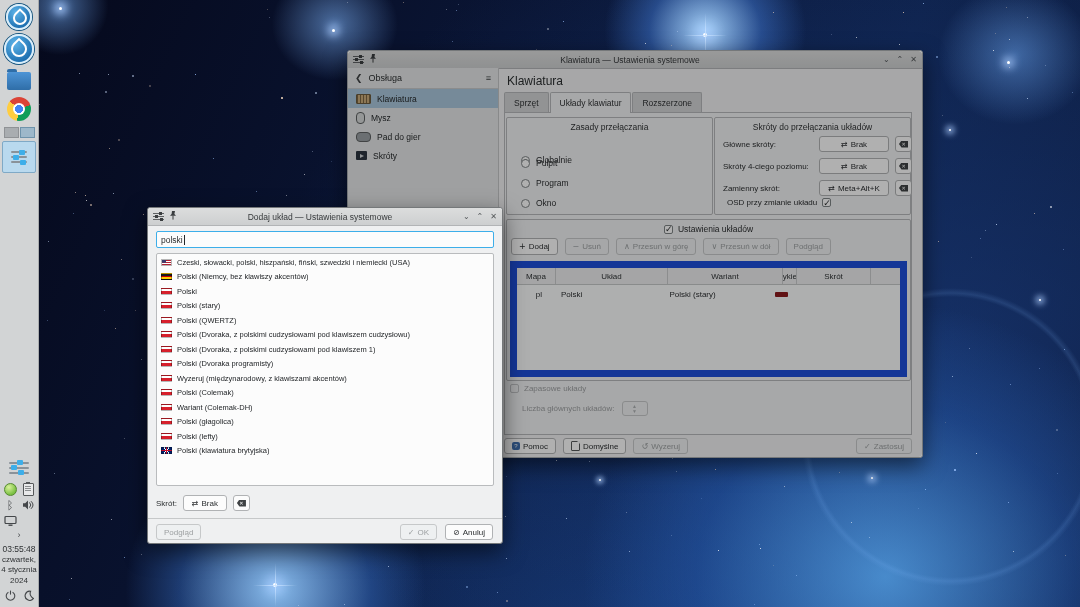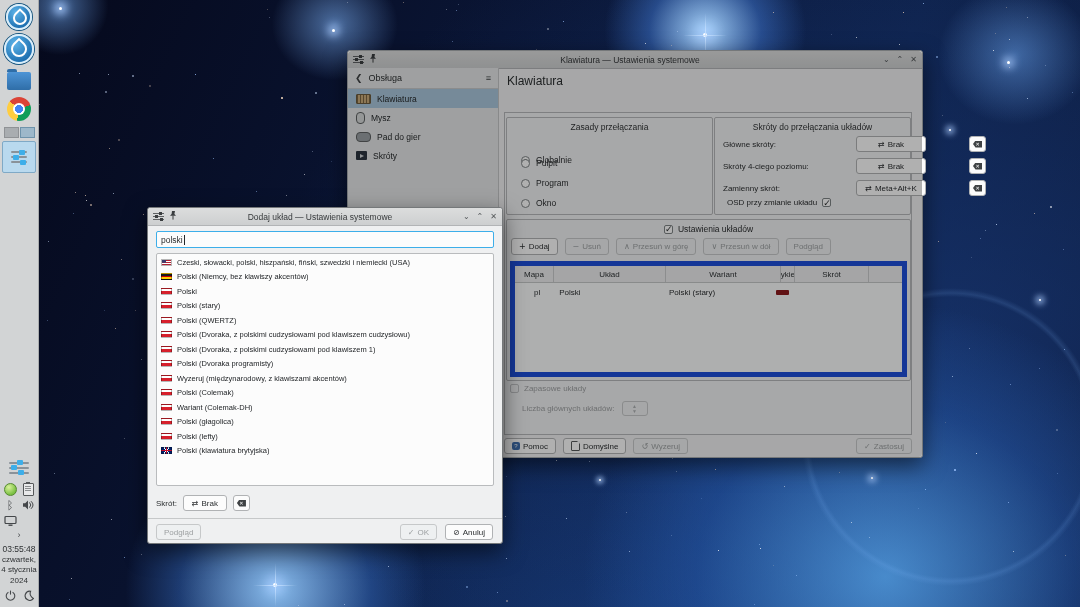--- a/index.html
+++ b/index.html
@@ -112,30 +112,30 @@
   .ic-touch::after{content:"";position:absolute;left:4px;top:2.5px;border-left:4px solid #cfd3d6;border-top:2px solid transparent;border-bottom:2px solid transparent;}
   .page-title{position:absolute;left:159px;top:23px;font-size:12px;color:#2b2e30;}
   .tabs{position:absolute;left:156px;top:41px;display:flex;z-index:2;}
   .tab{height:20px;box-sizing:border-box;padding:0 9px;display:flex;align-items:center;font-size:8.5px;
      border:1px solid #b5b7b9;border-bottom:none;background:#d2d3d4;color:#2f3234;border-radius:2px 2px 0 0;margin-right:1px;}
   .tab.active{background:#f0f1f2;height:21px;}
   .frame{position:absolute;left:156px;top:61px;right:10px;top:61px;height:321px;border:1px solid #b5b7b9;background:#f0f1f2;}
   #grp-policy{left:158px;width:205px;top:66px;height:96px;}
   #grp-short{left:366px;width:195px;top:66px;height:96px;}
   .radio-row{position:absolute;display:flex;align-items:center;gap:6px;left:14px;font-size:8.5px;}
-  .srow{position:absolute;display:flex;align-items:center;font-size:8px;gap:37px;}
+  .srow{position:absolute;display:flex;align-items:center;font-size:8px;}
   .srow .lab{width:96px;}
   .srow .btn{width:70px;}
   .srow .clearbtn{margin-left:6px;}
   .osd-row{position:absolute;left:12px;bottom:7px;display:flex;align-items:center;gap:5px;font-size:8px;}
   #grp-layouts{left:158px;width:403px;top:168px;height:160px;}
   .lay-title{display:flex;align-items:center;justify-content:center;gap:5px;margin-top:4px;font-size:8.5px;}
   .lay-btns{position:absolute;left:4px;top:18px;display:flex;gap:7px;}
   .lay-btns .btn{height:17px;}
-  .ltable{position:absolute;left:3px;right:3px;top:41px;bottom:3px;background:#fafbfb;border:5px solid #1d4ed8;overflow:hidden;}
+  .ltable{position:absolute;left:3px;right:3px;top:41px;bottom:3px;background:#fafbfb;border:7px solid #1d4ed8;overflow:hidden;}
   .thead{display:flex;height:16px;background:#ecedee;border-bottom:1px solid #c5c7c8;}
   .th{box-sizing:border-box;border-right:1px solid #c9cbcc;display:flex;align-items:center;justify-content:center;
      font-size:8px;color:#2f3234;overflow:hidden;white-space:nowrap;}
   .trow{display:flex;height:18px;align-items:center;}
   .td{box-sizing:border-box;display:flex;align-items:center;padding-left:6px;font-size:8px;overflow:hidden;white-space:nowrap;}
   .plbar{width:16px;height:5px;background:#8c1a1e;border-radius:1px;}
   .spare{position:absolute;left:162px;top:333px;display:flex;align-items:center;gap:5px;font-size:8px;color:#9da0a2;}
   .spinrow{position:absolute;left:174px;top:350px;display:flex;align-items:center;gap:7px;font-size:8px;color:#9da0a2;}
   .spin{width:26px;height:15px;box-sizing:border-box;border:1px solid #c6c8c9;border-radius:3px;background:#eef0f1;
      display:flex;flex-direction:column;align-items:center;justify-content:center;color:#aeb1b3;font-size:5px;line-height:4.5px;}
@@ -530,20 +530,25 @@
           <span>Pad do gier</span>
         </div>
         <div class="side-item">
           <span class="sic ic-touch"></span>
           <span>Skróty</span>
         </div>
       </div>
   </div>
 
   <div class="page-title">Klawiatura</div>
+  <div class="tabs" id="tabbar">
+      <div class="tab">Sprzęt</div>
+      <div class="tab active">Układy klawiatur</div>
+      <div class="tab">Rozszerzone</div>
+    </div>
   <div class="frame"></div>
 
   <div class="group" id="grp-policy">
     <div class="gtitle">Zasady przełączania</div>
     <div id="policy-radios">
         <div class="radio-row" style="top: 37px;">
           <span class="radio on"></span>
           <span>Globalnie</span>
         </div>
         <div class="radio-row" style="top: 40px;">

